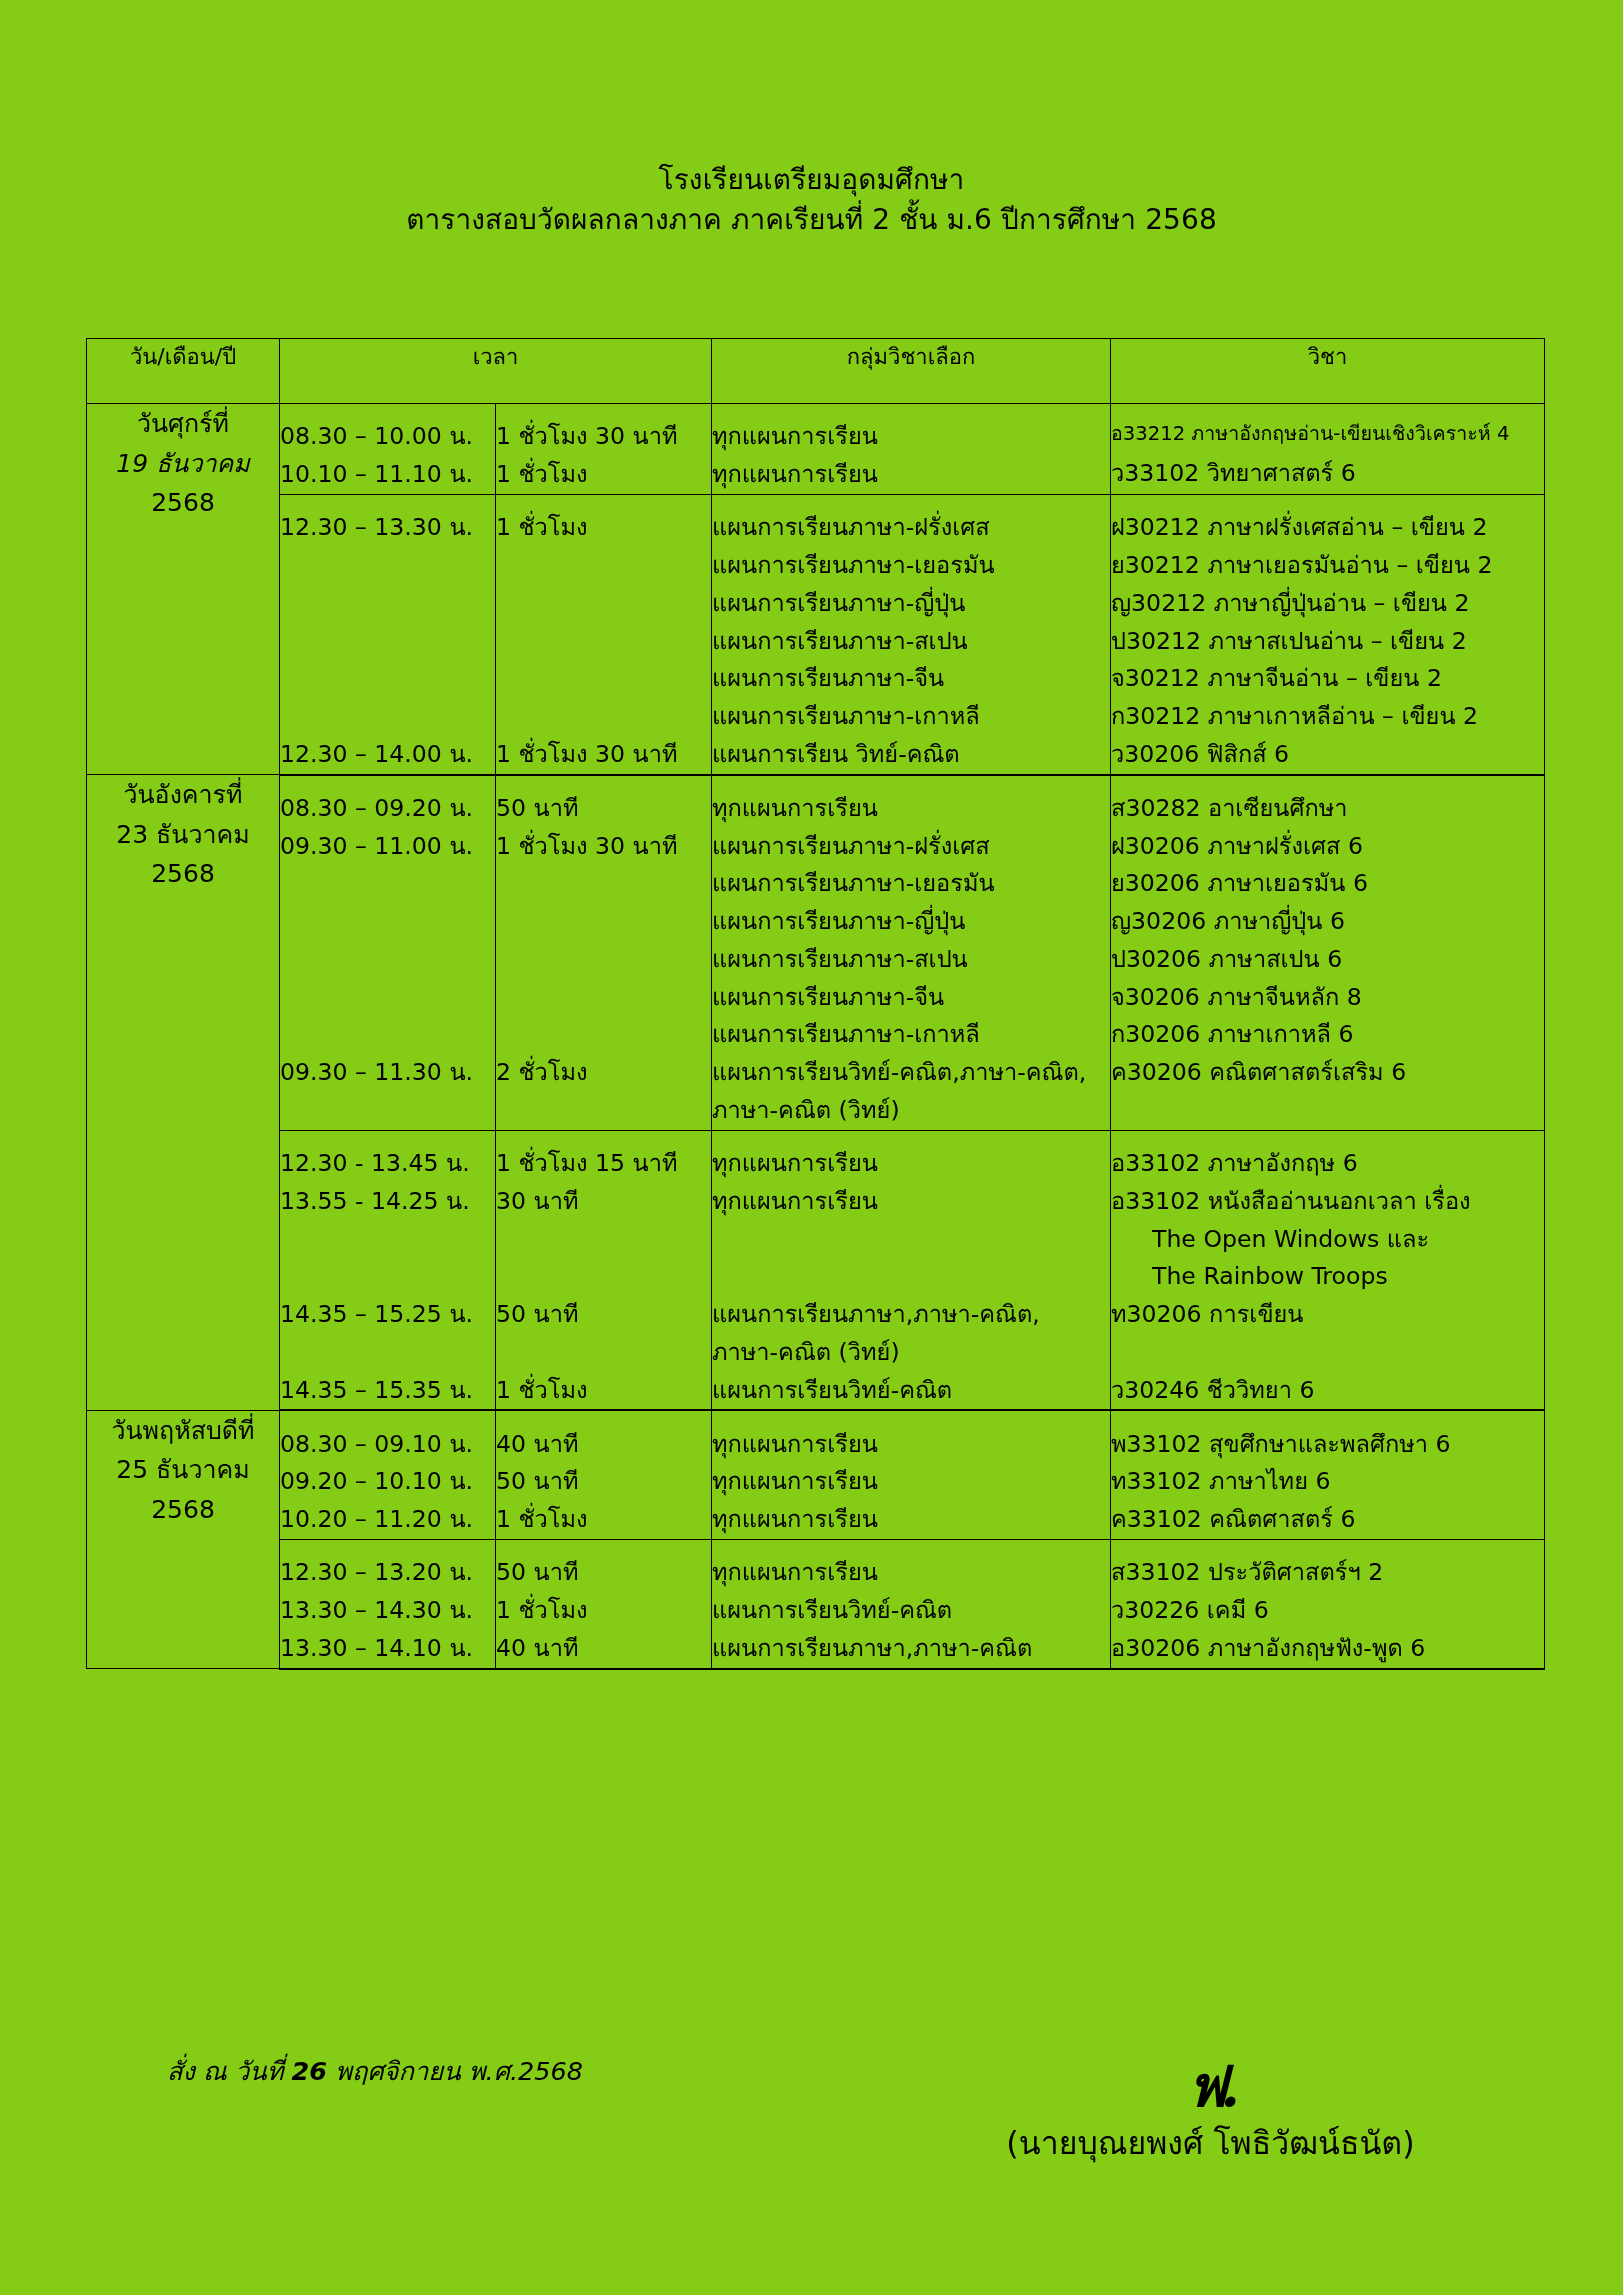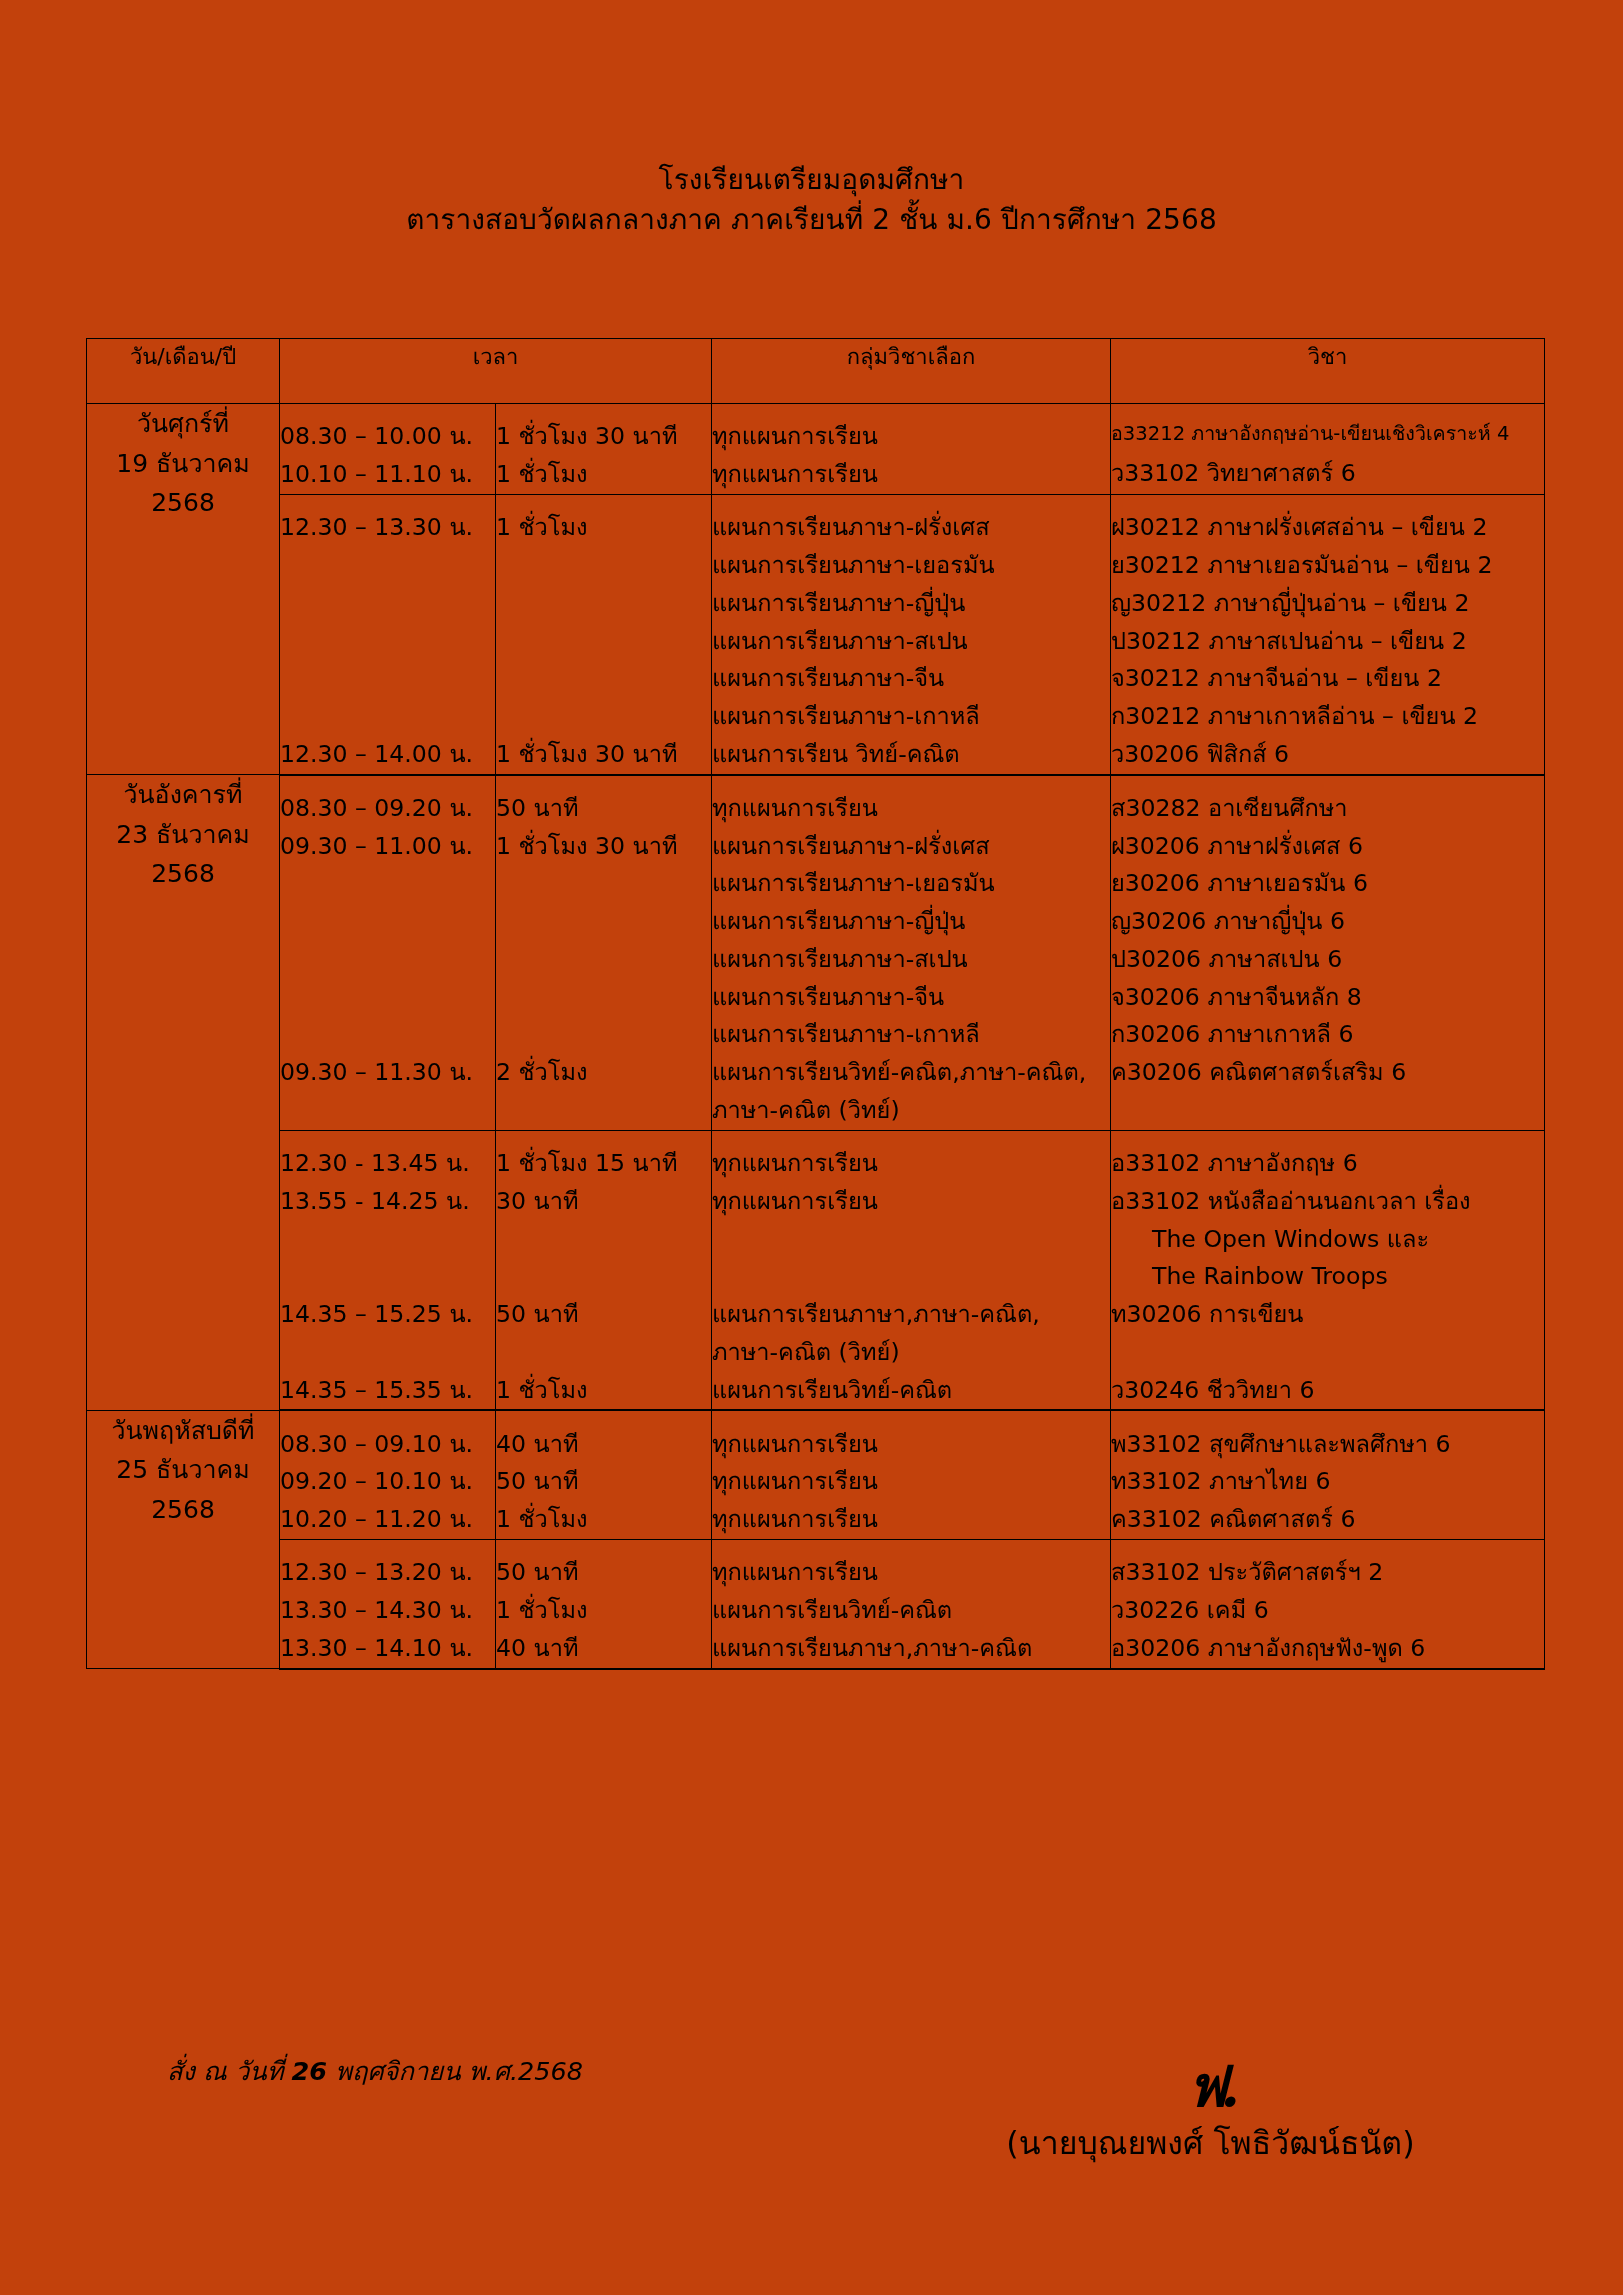--- a/index.html
+++ b/index.html
@@ -5,21 +5,21 @@
 <style>
   html, body {
     margin: 0;
     padding: 0;
     background: #ffffff;
   }
   .page {
     position: relative;
     width: 1623px;
     height: 2295px;
-    background: #c2410c;
+    background: #84cc16;
     font-family: "DejaVu Sans", "Liberation Sans", sans-serif;
     color: #000000;
     box-sizing: border-box;
   }
 
   
   .doc-header {
     position: absolute;
     top: 160px;
     left: 0;
@@ -155,21 +155,21 @@
           <td>วัน/เดือน/ปี</td>
           <td colspan="2">เวลา</td>
           <td>กลุ่มวิชาเลือก</td>
           <td>วิชา</td>
         </tr>
       </thead>
       <tbody id="sched-body">
           <tr class="sub-end">
             <td class="day" rowspan="2">
               <span style="display: block;">วันศุกร์ที่</span>
-              <span style="display: block;">19 ธันวาคม</span>
+              <span style="display: block; font-style: italic;">19 ธันวาคม</span>
               <span style="display: block;">2568</span>
             </td>
             <td class="cell pt">
               <div class="rows">
                 <span class="r">08.30 – 10.00 น.</span>
                 <span class="r">10.10 – 11.10 น.</span>
               </div>
             </td>
             <td class="cell pt">
               <div class="rows">

